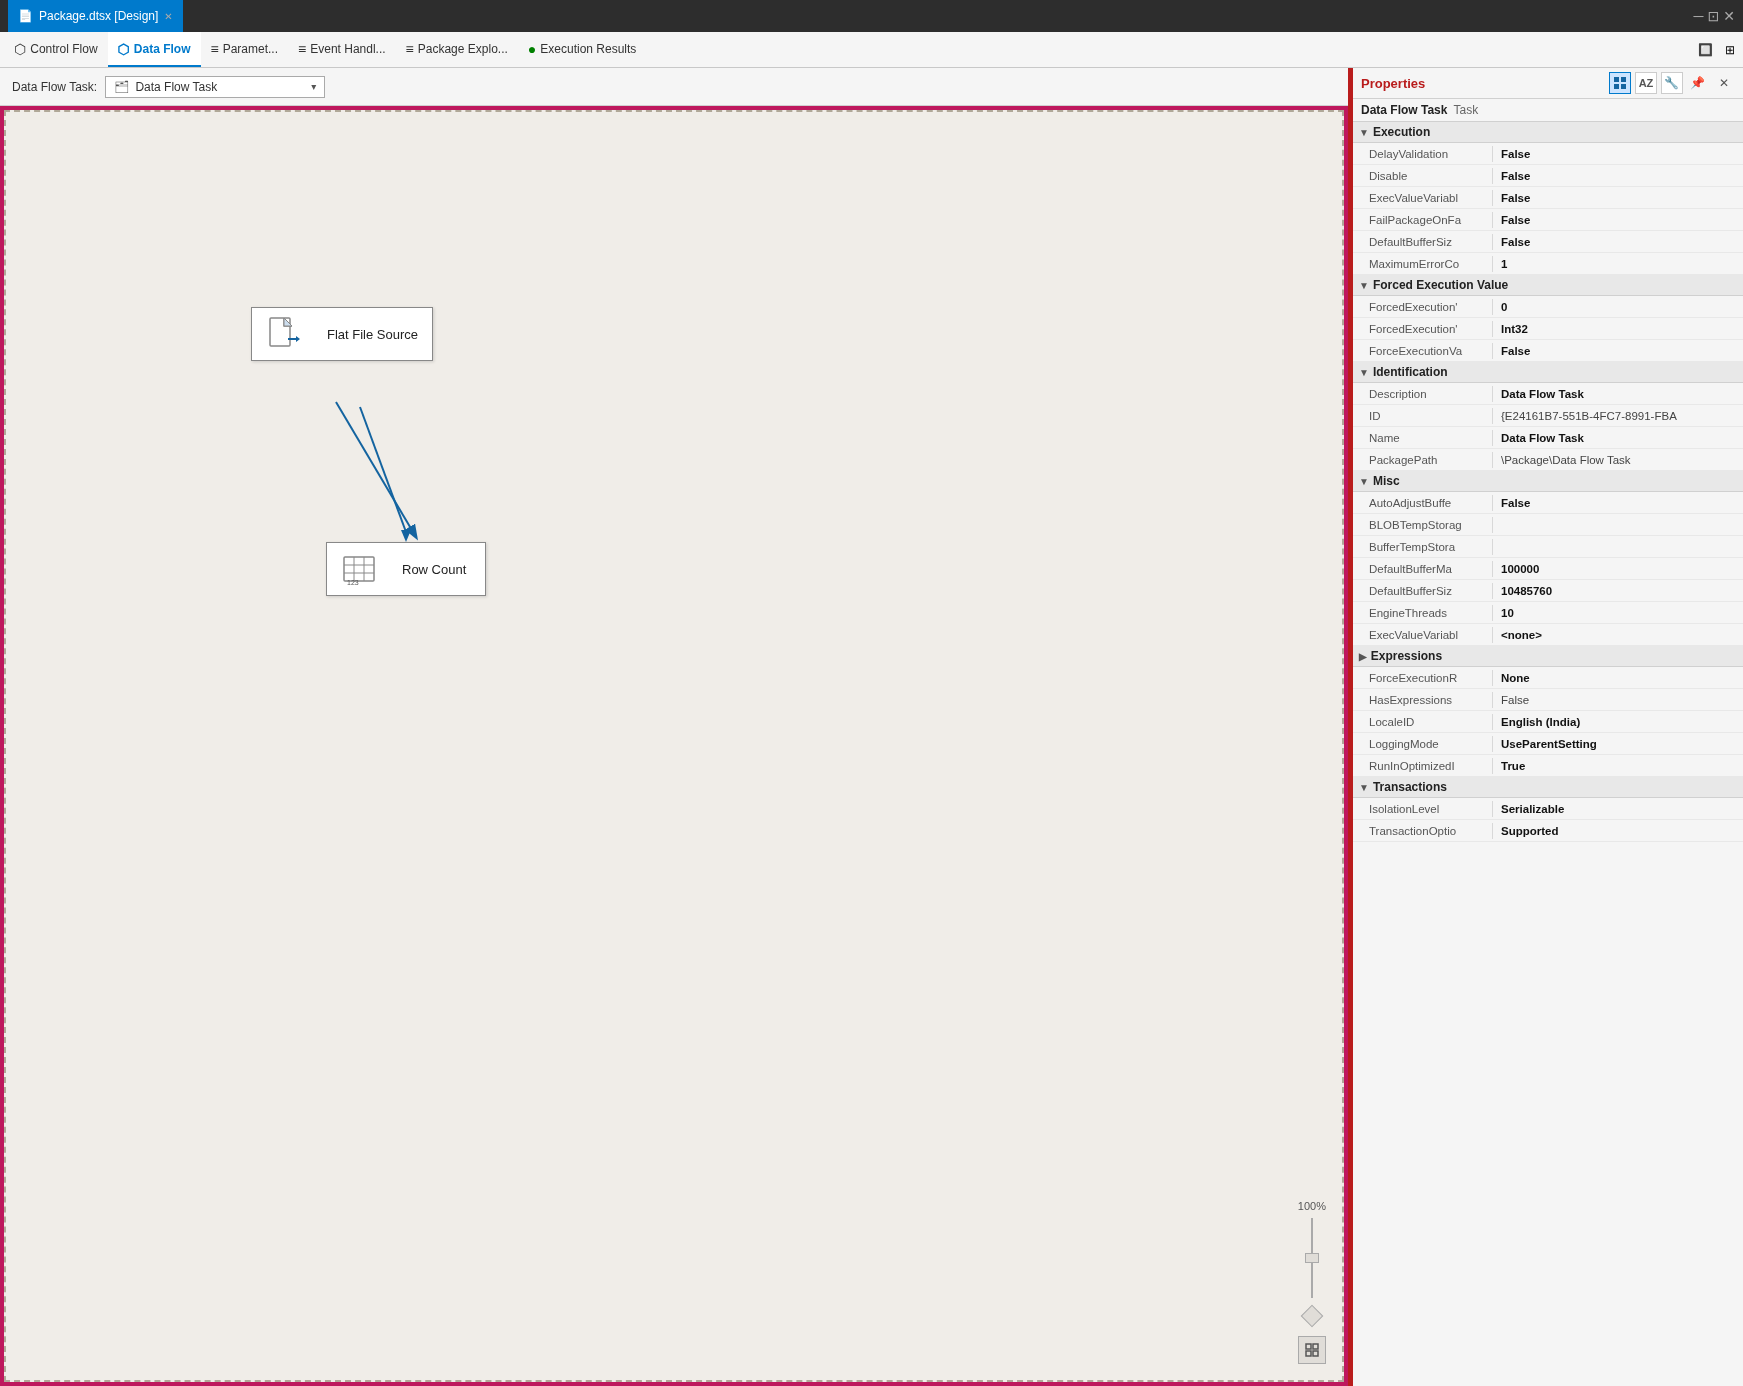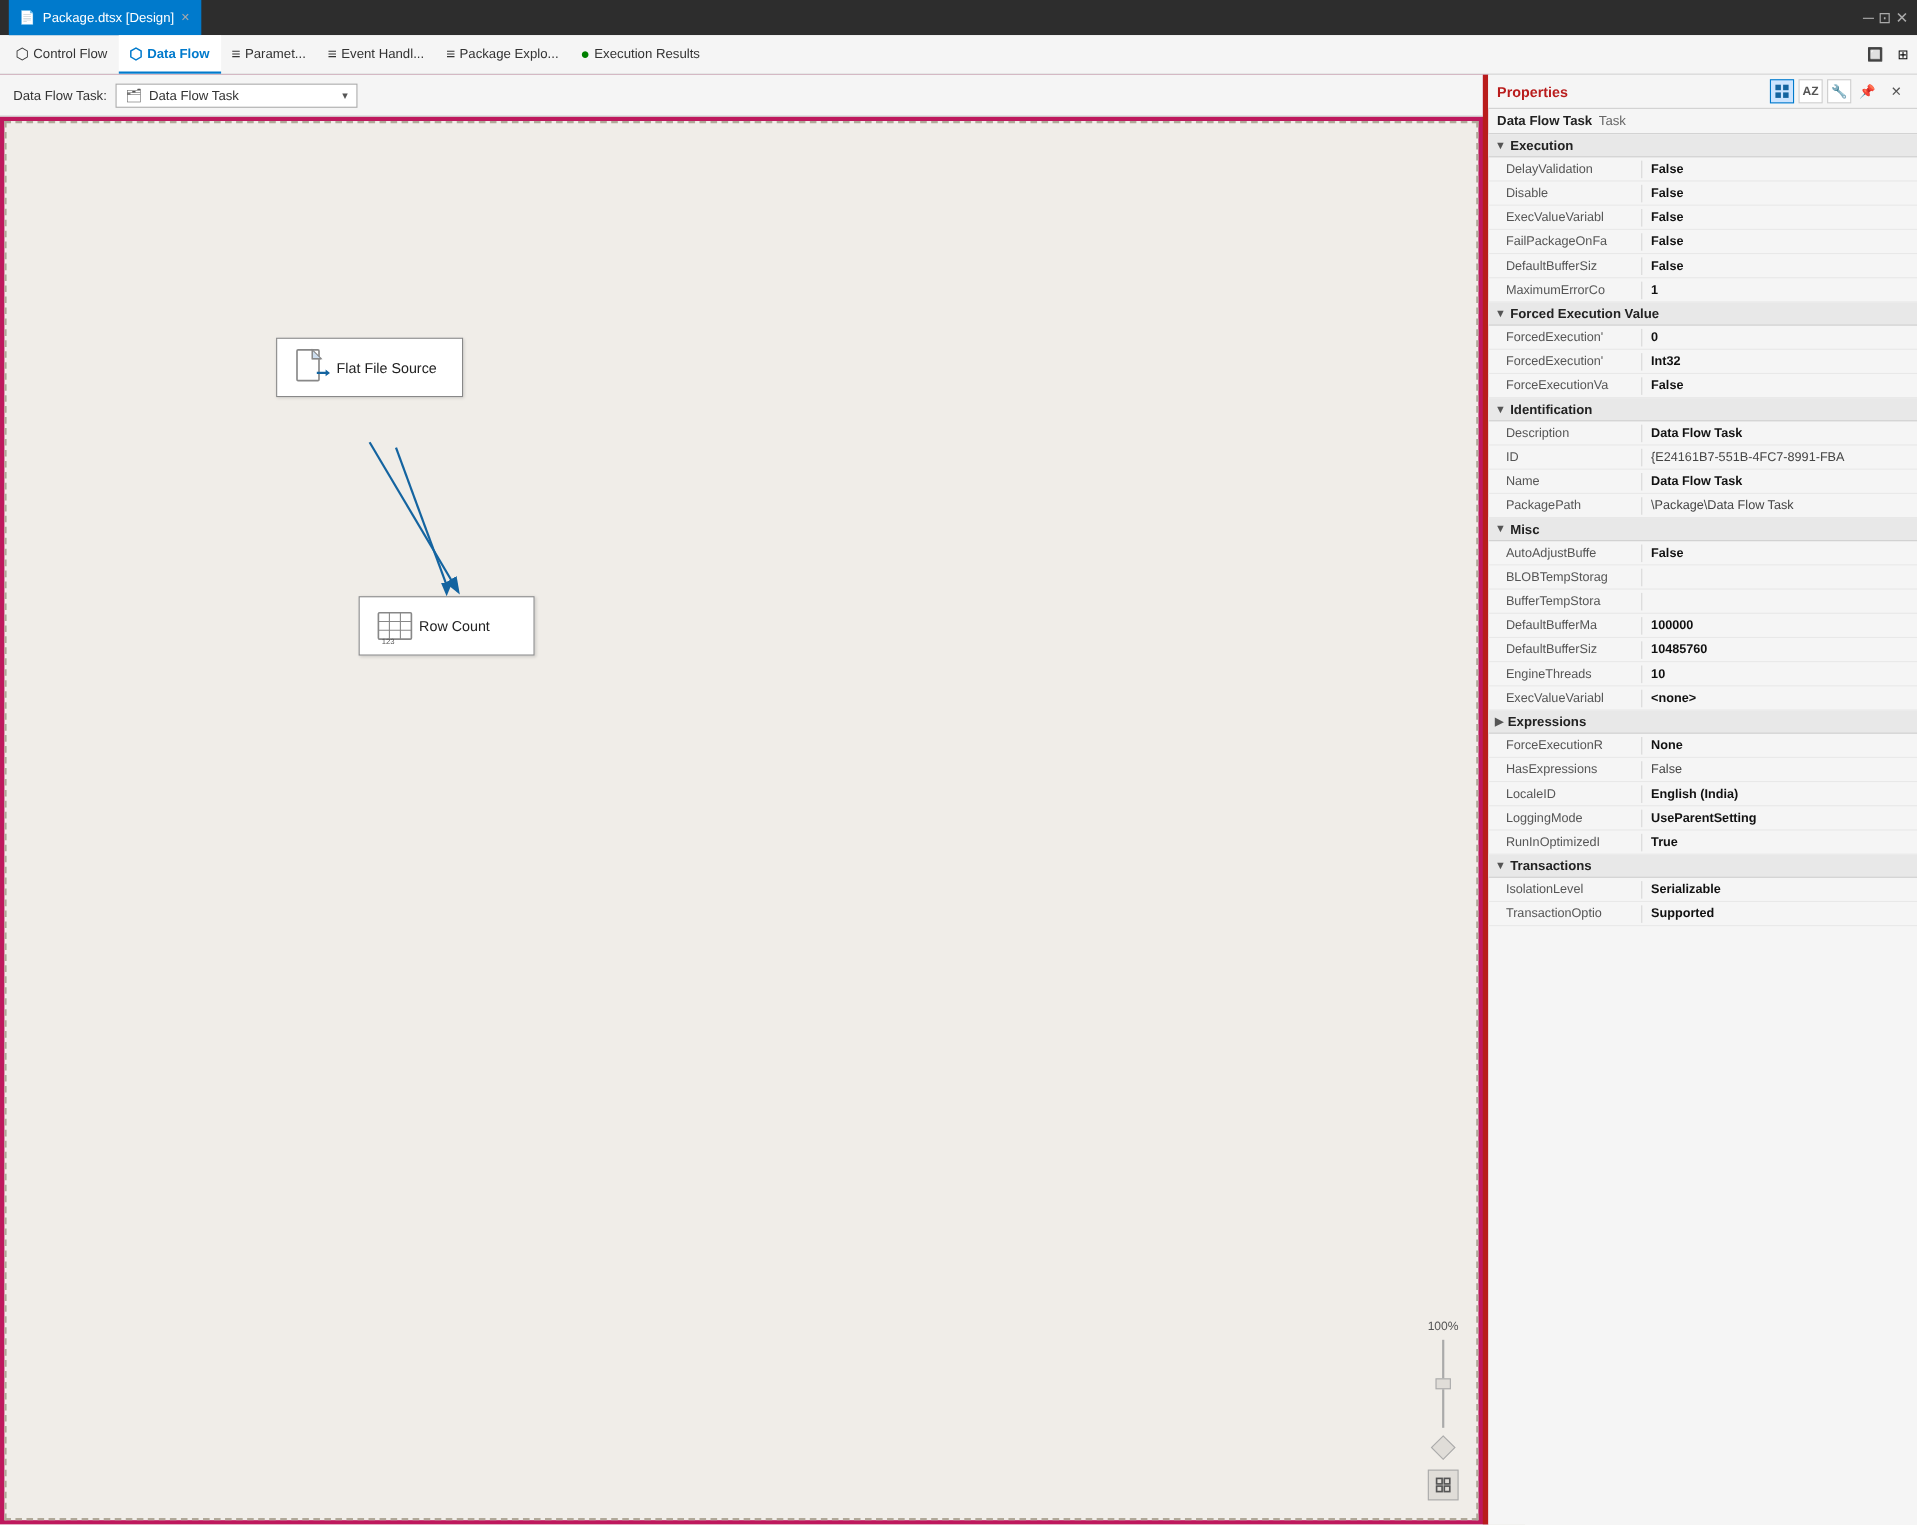--- a/index.html
+++ b/index.html
@@ -62,21 +62,21 @@
     .canvas-area {
       flex: 1; position: relative; overflow: hidden;
       background: #f0ede8;
       border: 2px dashed #b0a898;
       margin: 4px;
     }
 
     
     .node {
       position: absolute; background: #fff; border: 1px solid #888;
-      display: flex; align-items: center; gap: 4px;
+      display: flex; align-items: center; gap: 25px;
       padding: 8px 14px; cursor: pointer;
       box-shadow: 1px 1px 3px rgba(0,0,0,0.15);
     }
     .node-icon { width: 36px; height: 36px; display: flex; align-items: center; justify-content: center; }
     .node-label { font-size: 13px; color: #222; }
 
     
     .zoom-area {
       position: absolute; right: 16px; bottom: 16px;
       display: flex; flex-direction: column; align-items: center; gap: 2px;

